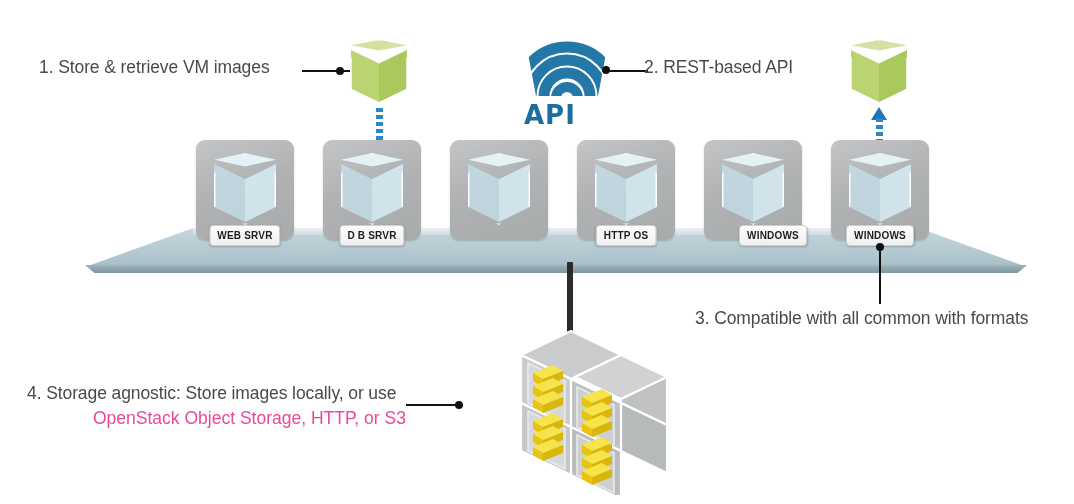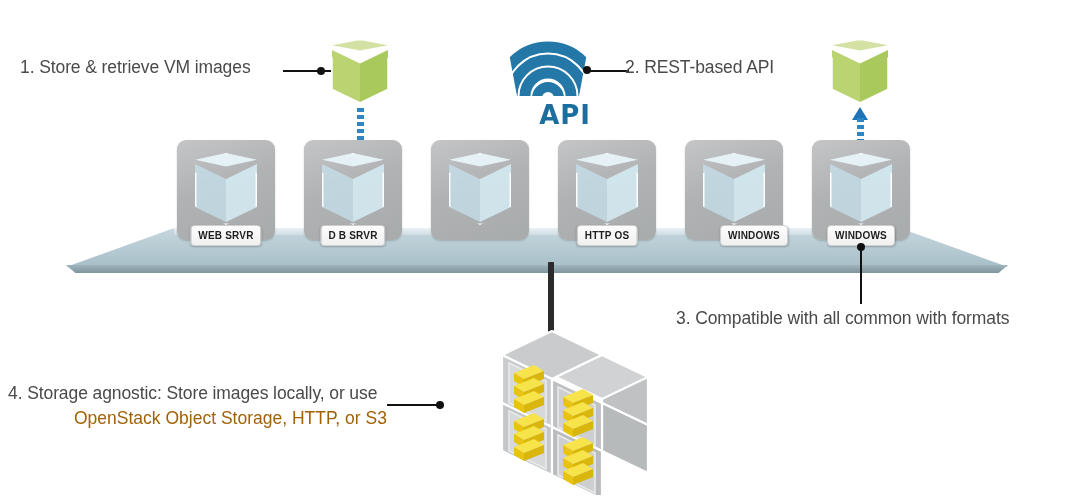--- a/index.html
+++ b/index.html
@@ -1,22 +1,22 @@
 <!DOCTYPE html>
 <html><head>
 <meta charset="utf-8">
 <style>
   html,body{margin:0;padding:0;background:#ffffff;}
   body{width:1074px;height:504px;position:relative;overflow:hidden;
        font-family:"Liberation Sans","DejaVu Sans",sans-serif;color:#3c3c3c;}
-  .stage{position:absolute;inset:0;}
+  .stage{position:absolute;inset:0;margin-left:19px;}
 
   
   .note{position:absolute;font-size:17.5px;color:#4a4a4a;white-space:nowrap;letter-spacing:-0.1px;}
-  .note-l2{position:absolute;font-size:17.5px;color:#a16207;white-space:nowrap;}
+  .note-l2{position:absolute;font-size:17.5px;color:#ec4899;white-space:nowrap;}
 
   
   .lead{position:absolute;background:#111;}
   .lead-h{height:2px;}
   .lead-v{width:2.5px;}
   .bullet{position:absolute;width:8px;height:8px;border-radius:50%;background:#111;}
 
   
   .gcube{position:absolute;width:56px;height:68px;}
   .gcube .top{position:absolute;left:0;top:0;width:56px;height:20px;
@@ -31,21 +31,21 @@
 
   
   .dash{position:absolute;width:7px;
     background:repeating-linear-gradient(to bottom,#2f86c5 0 4px,rgba(255,255,255,0) 4px 7px);}
   .arrow-dn{position:absolute;width:0;height:0;border-left:8px solid transparent;
       border-right:8px solid transparent;border-top:13px solid #1f74b8;}
   .arrow-up{position:absolute;width:0;height:0;border-left:8px solid transparent;
       border-right:8px solid transparent;border-bottom:13px solid #1f74b8;}
 
   
-  .apiwrap{position:absolute;text-align:right;}
+  .apiwrap{position:absolute;text-align:left;}
   .apilabel{font-weight:700;font-size:26px;color:#1b6e9e;letter-spacing:1px;
       margin-top:-2px;font-family:"DejaVu Sans",sans-serif;}
 
   
   .shelf{position:absolute;}
   .shelf .slabtop{position:absolute;left:0;top:0;width:100%;height:38px;
       background:linear-gradient(#c5d6dd,#a8bfc8);
       clip-path:polygon(11.5% 0,88.5% 0,100% 100%,0 100%);
       border-top:1px solid #dfe9ed;}
   .shelf .slabside{position:absolute;left:0;top:37px;width:100%;height:8px;

